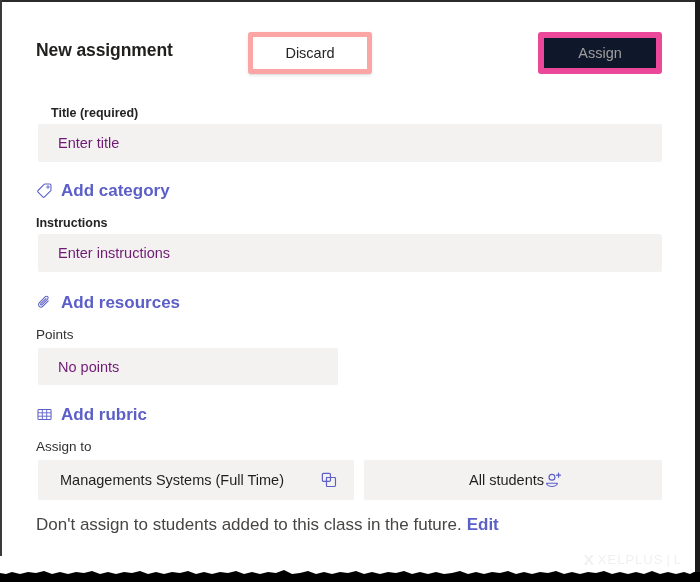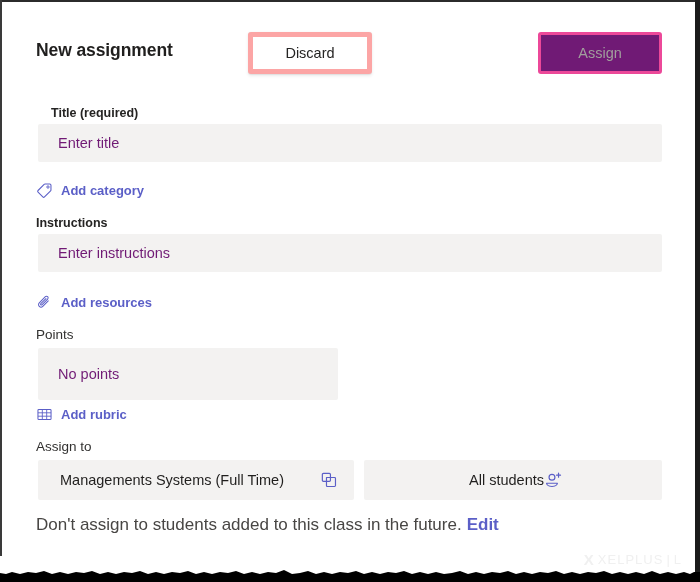--- a/index.html
+++ b/index.html
@@ -91,22 +91,22 @@
     padding: 0;
     user-select: none;
   }
   .btn-secondary {
     background: #ffffff;
     border: 5px solid #fca5a5;
     color: #252423;
     box-shadow: 0 0.3px 0.9px rgba(0,0,0,0.06), 0 1.6px 3.6px rgba(0,0,0,0.08);
   }
   .btn-disabled {
-    background: #701a75;
-    border: 3px solid #ec4899;
+    background: #0f172a;
+    border: 6px solid #ec4899;
     color: #a19f9d;
   }
   #btn-discard { left: 246px; width: 124px; }
   #btn-save    { left: 392px; width: 124px; }
   #btn-assign  { left: 536px; width: 124px; }
 
   
   .body { position: absolute; left: 0; top: 86px; width: 693px; }
 
   .field-label {
@@ -141,39 +141,39 @@
     white-space: nowrap;
   }
 
   .link-row {
     position: absolute;
     left: 34px;
     display: flex;
     align-items: center;
     gap: 8px;
     color: #5b5fc7;
-    font-size: 13px;
+    font-size: 17px;
     font-weight: bold;
     cursor: pointer;
     user-select: none;
   }
   .link-row .lbl { line-height: 1; }
   .icon-wrap { display: flex; align-items: center; justify-content: center; }
 
   
   #label-title       { top: 18px; margin-left: 15px; }
   #box-title         { top: 36px; width: 624px; height: 38px; }
   #link-category     { top: 94px; }
 
   #label-instructions{ top: 128px; }
   #box-instructions  { top: 146px; width: 624px; height: 38px; }
   #link-resources    { top: 206px; }
 
   #label-points      { top: 239px; }
-  #box-points        { top: 260px; width: 300px; height: 52px; }
+  #box-points        { top: 260px; width: 300px; height: 37px; }
   #link-rubric       { top: 318px; }
 
   #label-assignto    { top: 351px; }
   #box-class         { top: 372px; width: 316px; height: 40px; justify-content: space-between; }
   #box-students      { top: 372px; left: 362px; width: 298px; height: 40px; justify-content: center; }
 
   .trailing-icon { padding-right: 16px; display: flex; align-items: center; }
 
   .footnote {
     position: absolute;

